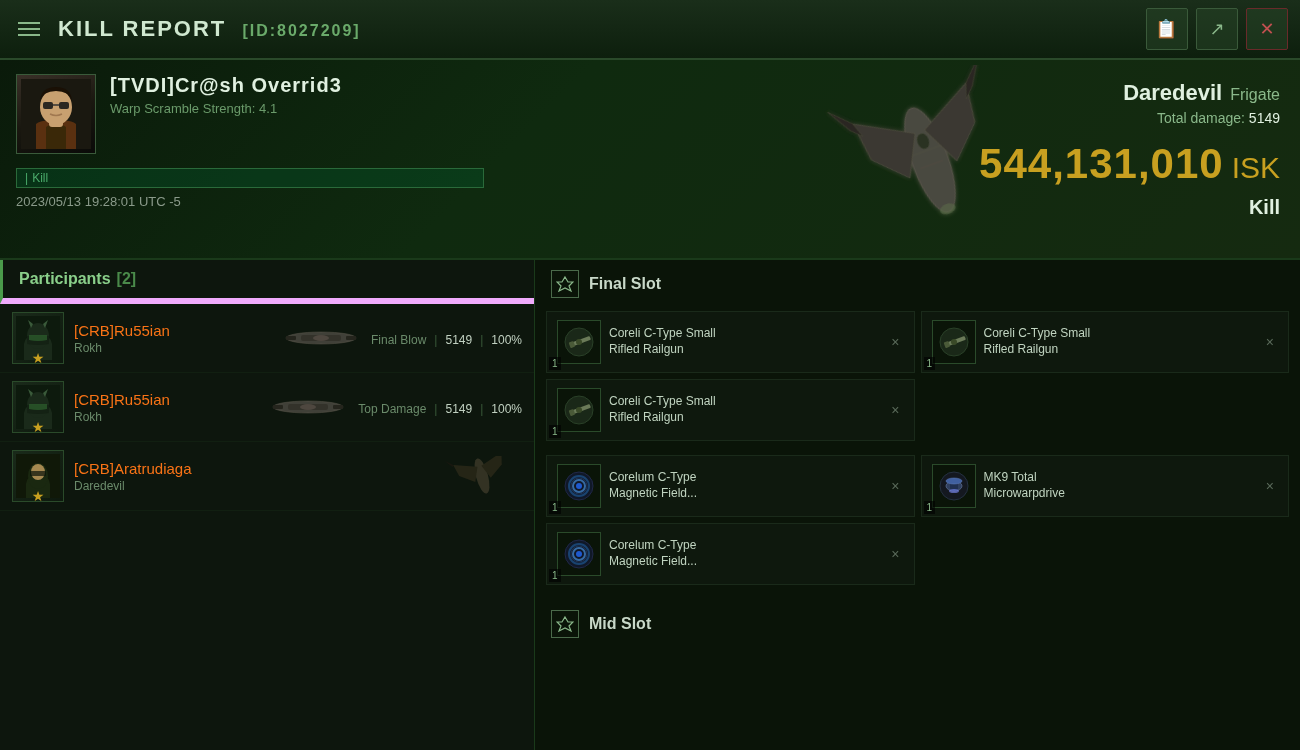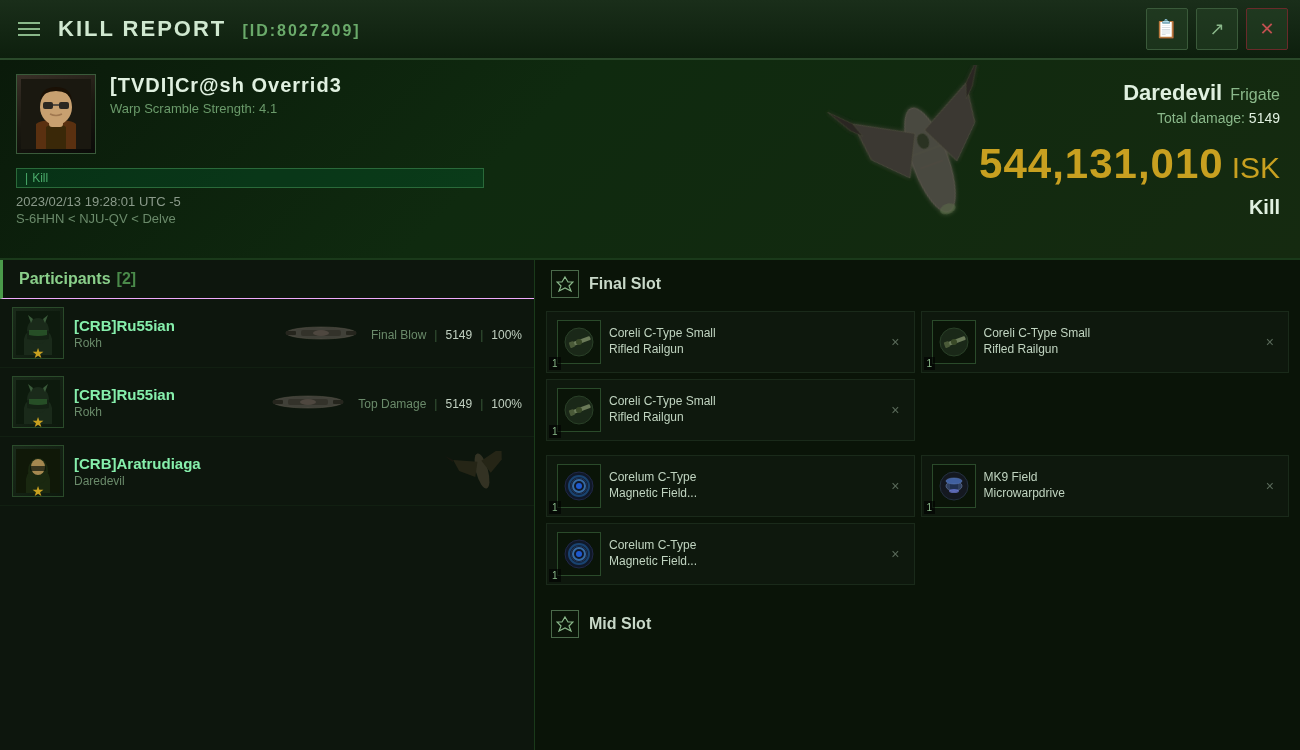--- a/index.html
+++ b/index.html
@@ -202,21 +202,21 @@
       overflow-y: auto;
     }
     .panel-title {
       display: flex;
       align-items: center;
       gap: 6px;
       padding: 10px 16px;
       font-size: 16px;
       font-weight: 600;
       color: #8acf8a;
-      border-bottom: 1px solid #f0abfc;
+      border-bottom: 6px solid #f0abfc;
       border-left: 3px solid #4a9a4a;
     }
     .participant-item {
       display: flex;
       align-items: center;
       padding: 8px 12px;
       border-bottom: 1px solid #111f11;
       gap: 10px;
       position: relative;
     }
@@ -242,22 +242,22 @@
       transform: translateX(-50%);
       color: #c8a020;
       font-size: 14px;
     }
     .participant-info {
       flex: 1;
       min-width: 0;
     }
     .participant-name {
       font-size: 15px;
-      font-weight: 700;
-      color: #86efac;
+      font-weight: 400;
+      color: #f97316;
     }
     .participant-ship {
       font-size: 12px;
       color: #6a8a6a;
       margin-top: 2px;
     }
     .participant-stats {
       display: flex;
       align-items: flex-end;
       gap: 8px;
@@ -450,22 +450,21 @@
         </div>
       </div>
       <div class="pilot-info">
         <span class="pilot-name">[TVDI]Cr@sh Overrid3</span>
         <span class="pilot-sub">Warp Scramble Strength: 4.1</span>
       </div>
     </div>
     <div class="kill-badge">
       <span>Kill</span>
     </div>
-    <div class="kill-time">2023/02/13 19:28:01 UTC -5</div>
-    <div class="kill-location">S-6HHN &lt; NJU-QV &lt; Delve</div>
+    <div class="kill-time">2023/05/13 19:28:01 UTC -5</div>
   </div>
 
   <div class="header-right">
     <div class="ship-type-row">
       <span class="ship-name-big">Daredevil</span>
       <span class="ship-class">Frigate</span>
     </div>
     <div class="damage-row">
       <span>Total damage:</span>
       <span class="damage-value">5149</span>
@@ -691,21 +690,21 @@
             <rect width="36" height="36" fill="#0a1408"></rect>
             <ellipse cx="18" cy="18" rx="14" ry="14" fill="#141820" stroke="#243040" stroke-width="1"></ellipse>
 
             <ellipse cx="18" cy="18" rx="8" ry="5" fill="#304060" stroke="#506080" stroke-width="1"></ellipse>
             <rect x="14" y="13" width="8" height="10" rx="2" fill="#203050"></rect>
             <ellipse cx="18" cy="13" rx="8" ry="3" fill="#4060a0" stroke="#6080c0" stroke-width="0.5"></ellipse>
 
             <ellipse cx="18" cy="23" rx="5" ry="2" fill="#8090ff" opacity="0.6"></ellipse>
           </svg>
         </div>
-        <span class="module-name" style="white-space:pre-line;">MK9 Field
+        <span class="module-name" style="white-space:pre-line;">MK9 Total
 Microwarpdrive</span>
         <span class="module-x">×</span>
       </div>
 
       <div class="module-item">
         <span class="module-qty">1</span>
         <div class="module-icon">
           <svg width="36" height="36" viewBox="0 0 36 36">
             <rect width="36" height="36" fill="#0a1408"></rect>
             <ellipse cx="18" cy="18" rx="14" ry="14" fill="#101828" stroke="#202848" stroke-width="1"></ellipse>

